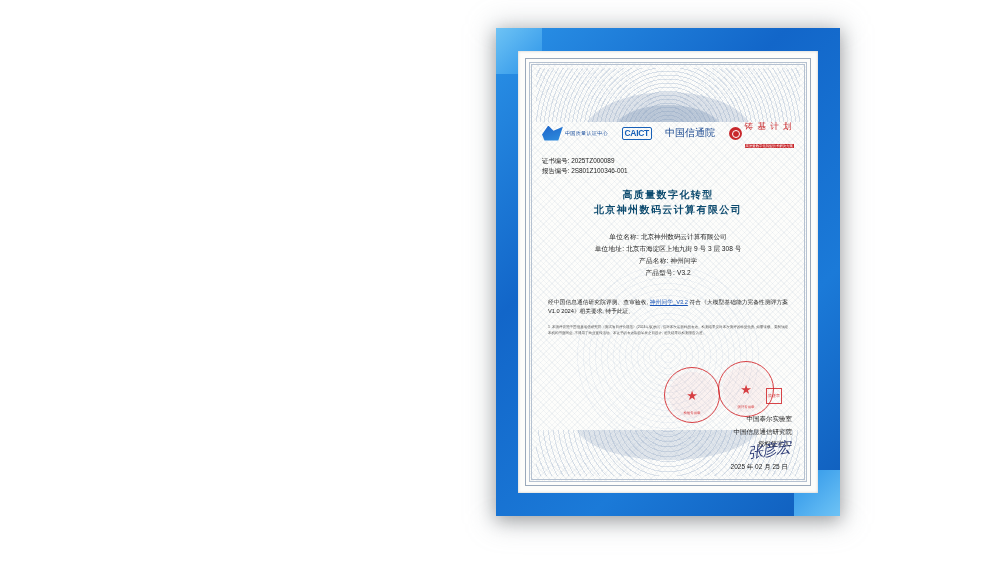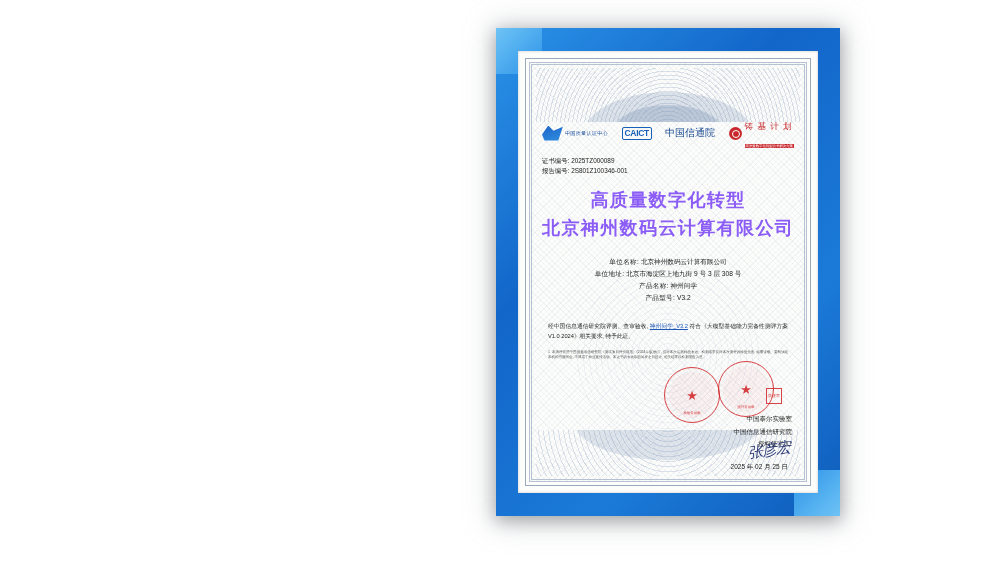--- a/index.html
+++ b/index.html
@@ -213,23 +213,23 @@
     line-height: 1.55;
     white-space: nowrap;
   }
 
   
   #title-block {
     margin-top: 11px;
     text-align: center;
   }
   .cert-title {
-    font-size: 18px;
+    font-size: 10px;
     font-weight: bold;
-    color: #8b5cf6;
+    color: #0c4a6e;
     letter-spacing: 1.4px;
     line-height: 1.55;
     white-space: nowrap;
   }
 
   
   #info-block {
     margin-top: 13px;
     text-align: center;
   }

